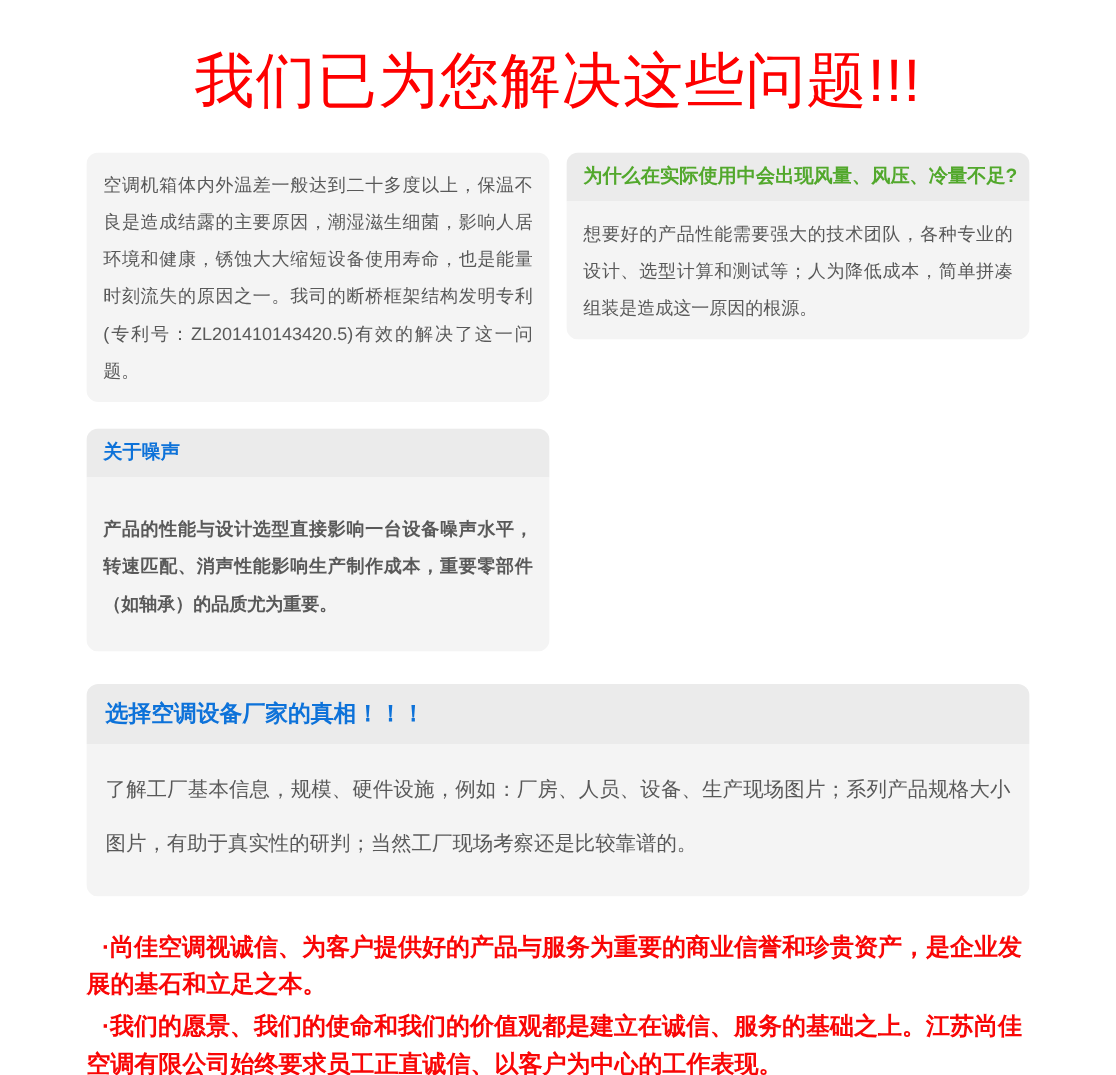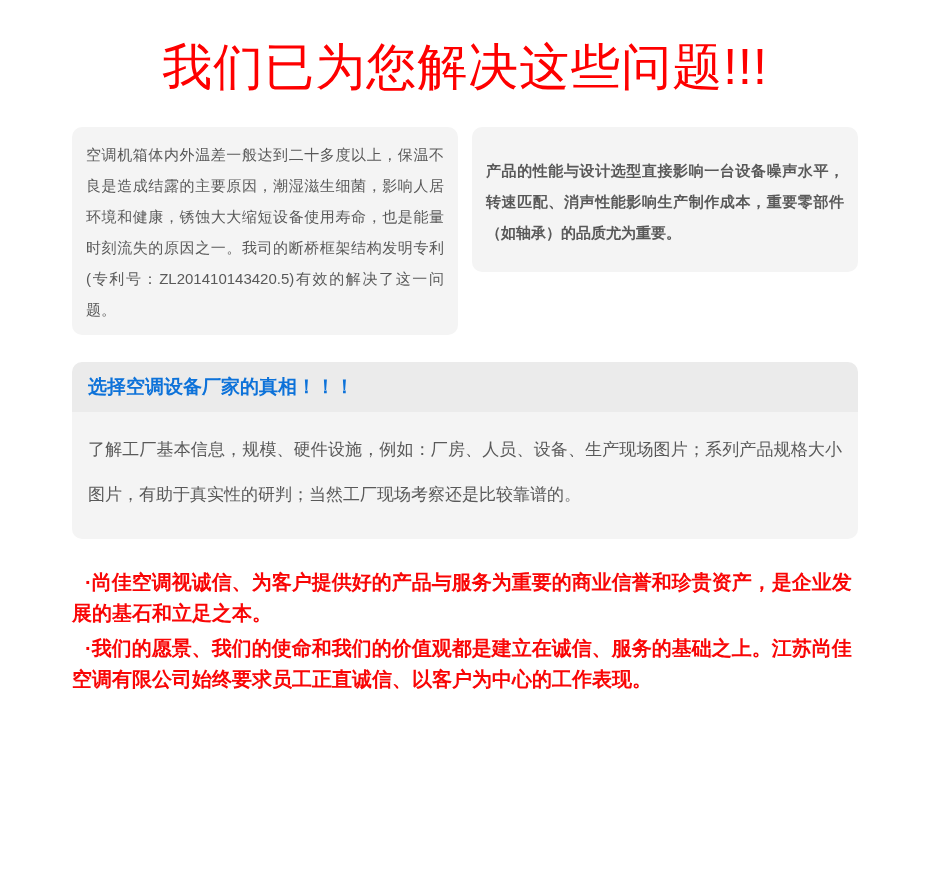--- a/index.html
+++ b/index.html
@@ -72,22 +72,27 @@
 <h1 class="page-title">我们已为您解决这些问题!!!</h1>
 
 <div class="content">
 
   <div class="cards-grid">
 
     <div class="card accent-blue">
       <div class="card-body">空调机箱体内外温差一般达到二十多度以上，保温不良是造成结露的主要原因，潮湿滋生细菌，影响人居环境和健康，锈蚀大大缩短设备使用寿命，也是能量时刻流失的原因之一。我司的断桥框架结构发明专利(专利号：ZL201410143420.5)有效的解决了这一问题。</div>
     </div>
 
+    <div class="card accent-green">
+      <div class="card-head">为什么在实际使用中会出现风量、风压、冷量不足?</div>
+      <div class="card-body">想要好的产品性能需要强大的技术团队，各种专业的设计、选型计算和测试等；人为降低成本，简单拼凑组装是造成这一原因的根源。</div>
+    </div>
 
     <div class="card accent-blue tall">
+      <div class="card-head">关于噪声</div>
       <div class="card-body">产品的性能与设计选型直接影响一台设备噪声水平，转速匹配、消声性能影响生产制作成本，重要零部件（如轴承）的品质尤为重要。</div>
     </div>
 
 
   </div>
 
   <div class="card accent-blue wide-card">
     <div class="card-head">选择空调设备厂家的真相！！！</div>
     <div class="card-body">了解工厂基本信息，规模、硬件设施，例如：厂房、人员、设备、生产现场图片；系列产品规格大小图片，有助于真实性的研判；当然工厂现场考察还是比较靠谱的。</div>
   </div>

